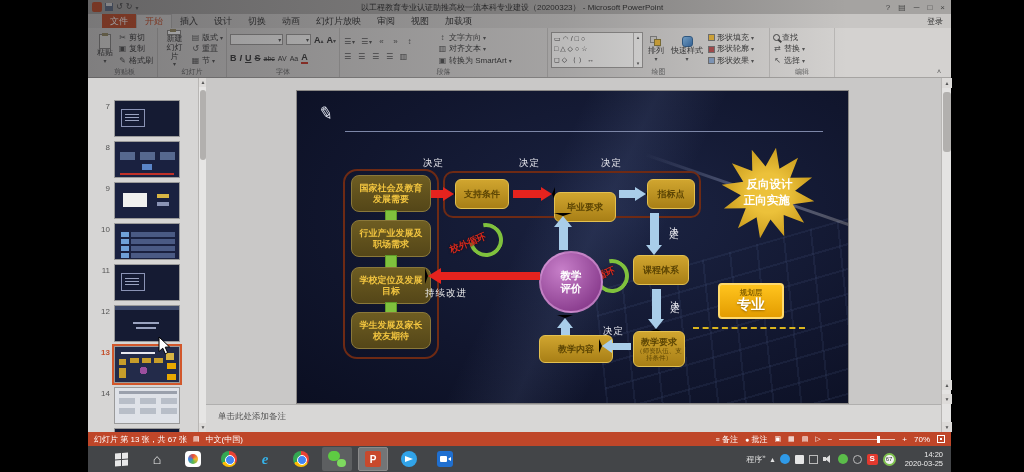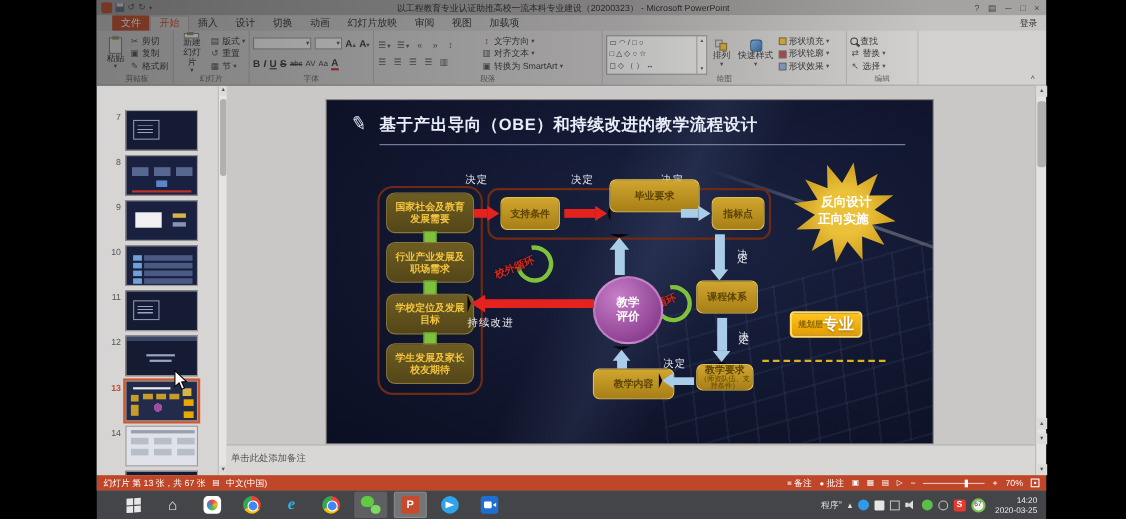--- a/index.html
+++ b/index.html
@@ -74,21 +74,21 @@
 .t15{background-color:#151b33}
 .sscroll{position:absolute;right:0;top:0;width:8px;height:354px;background:#e6e5e4;border-left:1px solid #b8b6b4}
 .sscroll .btn{position:absolute;left:0;width:8px;height:9px;background:#dddbd9;font-size:5px;color:#555;text-align:center;line-height:9px}
 .sscroll .thumbbar{position:absolute;left:1px;top:12px;width:6px;height:70px;background:#b2b0ae;border-radius:3px}
 
 
 .editor{position:absolute;left:118px;top:78px;width:735px;height:354px;background:#c9c8c7}
 .vscroll{position:absolute;left:853px;top:78px;width:10px;height:354px;background:#e4e3e2;border-left:1px solid #b8b6b4}
 .vscroll .btn{position:absolute;left:0;width:10px;height:10px;font-size:5px;color:#555;text-align:center;line-height:10px;background:#dddbd9}
 .vscroll .thumbbar{position:absolute;left:1px;top:14px;width:8px;height:60px;background:#b2b0ae;border-radius:3px}
-.notes{position:absolute;left:118px;top:404px;width:735px;height:28px;background:#d8d7d6;border-top:1px solid #b0afae;font-size:8.5px;color:#555;padding:6px 0 0 4px}
+.notes{position:absolute;left:118px;top:404px;width:735px;height:28px;background:#d8d7d6;border-top:1px solid #b0afae;font-size:8.5px;color:#555;padding:6px 0 0 12px}
 
 
 .slide{position:absolute;left:209px;top:91px;width:551px;height:312px;background:radial-gradient(ellipse at 60% 40%,#1b2342 0%,#11162e 60%,#0b0f22 100%);overflow:hidden;box-shadow:0 0 0 1px #8a8886}
 .kb{position:absolute;right:-30px;bottom:-20px;width:280px;height:170px;transform:rotate(-16deg) skewX(-10deg);opacity:.45;background-image:repeating-linear-gradient(0deg,rgba(100,120,170,.25) 0 2px,transparent 2px 24px),repeating-linear-gradient(90deg,rgba(100,120,170,.25) 0 2px,transparent 2px 28px)}
 .glow{position:absolute;inset:0;background:linear-gradient(115deg,transparent 42%,rgba(130,150,200,.12) 52%,transparent 62%)}
 .edge{position:absolute;left:348px;top:62px;width:235px;height:3px;background:linear-gradient(90deg,transparent,rgba(190,200,235,.4),rgba(235,220,190,.25));transform:rotate(19deg);transform-origin:left center}
 .stitle{position:absolute;left:48px;top:13px;font-size:15px;font-weight:bold;color:#e9edf7;letter-spacing:.5px;white-space:nowrap}
 .spencil{position:absolute;left:22px;top:12px;font-size:17px;color:#dfe3ee;transform:rotate(12deg)}
 .sunder{position:absolute;left:48px;top:40px;width:478px;height:1px;background:#7d87a8}
 .goldbox{position:absolute;background:linear-gradient(#d0a52f,#a87f16);border:1px solid #e3c050;border-radius:6px;color:#5c4504;font-weight:bold;font-size:9px;display:flex;align-items:center;justify-content:center;text-align:center;line-height:1.15}
@@ -98,21 +98,21 @@
 .conn{position:absolute;left:88px;width:12px;background:#7fc13d;border:1px solid #5f9a28}
 .decide{position:absolute;font-size:9.5px;color:#e8e8ee;letter-spacing:1px;white-space:nowrap}
 .decide.vert{writing-mode:vertical-rl;letter-spacing:2px}
 .bar{position:absolute}
 .tri{position:absolute;width:0;height:0;border-style:solid}
 .ring{position:absolute;width:34px;height:34px;border:4px solid #7fc13d;border-radius:50%;border-left-color:transparent;transform:rotate(35deg)}
 .looptxt{position:absolute;font-size:9.5px;font-weight:bold;color:#d4281c;transform:rotate(-22deg);white-space:nowrap;text-shadow:0 0 2px rgba(0,0,0,.6)}
 .evalcircle{position:absolute;left:242px;top:160px;width:64px;height:62px;border-radius:50%;background:radial-gradient(circle at 35% 30%,#c77fc9,#8c3f90 75%);border:2px solid rgba(225,170,225,.55);display:flex;flex-direction:column;align-items:center;justify-content:center;color:#fff;font-weight:bold;font-size:10.5px;line-height:1.25}
 .star{position:absolute;left:424px;top:56px;width:94px;height:92px;background:radial-gradient(circle,#ecc13a 30%,#c29417 80%);transform:rotate(10deg);clip-path:polygon(100% 50%,78% 57.5%,93.3% 75%,70.5% 70.5%,75% 93.3%,57.5% 78%,50% 100%,42.5% 78%,25% 93.3%,29.5% 70.5%,6.7% 75%,22% 57.5%,0% 50%,22% 42.5%,6.7% 25%,29.5% 29.5%,25% 6.7%,42.5% 22%,50% 0%,57.5% 22%,75% 6.7%,70.5% 29.5%,93.3% 25%,78% 42.5%);display:flex;flex-direction:column;align-items:center;justify-content:center;color:#fff;font-weight:bold;font-size:11.5px;line-height:1.35}
 .star div{transform:rotate(-10deg)}
-.layerbox{position:absolute;left:421px;width:66px;height:24px;background:linear-gradient(#ffc41e,#e39c00);border:2px solid #ffd96a;border-radius:4px;display:flex;align-items:center;justify-content:center;line-height:1.1}
+.layerbox{position:absolute;left:421px;width:66px;height:36px;background:linear-gradient(#ffc41e,#e39c00);border:2px solid #ffd96a;border-radius:4px;display:flex;flex-direction:column;align-items:center;justify-content:center;line-height:1.1}
 .layerbox .tag{font-size:7.5px;font-weight:bold;color:#8a6400}
 .layerbox .nm{font-size:14px;font-weight:bold;color:#fff;text-shadow:0 1px 2px rgba(120,80,0,.7)}
 .dashline{position:absolute;left:396px;top:236px;width:112px;border-top:2px dashed #d9b41e}
 .improve{position:absolute;left:128px;top:196px;font-size:9.5px;color:#eee;letter-spacing:1px}
 .reqsub{font-size:6.5px;font-weight:normal;line-height:1.1;display:block}
 
 
 .statusbar{position:absolute;left:0;top:432px;width:863px;height:14px;background:#bf4629;color:#fff;font-size:8px;display:flex;align-items:center;padding:0 6px;gap:6px}
 .statusbar .right{margin-left:auto;display:flex;align-items:center;gap:7px}
 .sic{font-size:7px}
@@ -420,21 +420,20 @@
         <div class="btn" style="bottom:0;top:auto">▼</div>
       </div>
     </div>
 
     <div class="slide">
       <div class="kb"></div>
       <div class="glow"></div>
       <div class="edge"></div>
 
       <span class="spencil">✎</span>
-      <div class="stitle">基于产出导向（OBE）和持续改进的教学流程设计</div>
       <div class="sunder"></div>
 
       <div class="needframe"></div>
       <div class="needbox" style="top:84px">国家社会及教育发展需要</div>
       <div class="conn" style="top:119px;height:12px"></div>
       <div class="needbox" style="top:129px">行业产业发展及职场需求</div>
       <div class="conn" style="top:164px;height:14px"></div>
       <div class="needbox" style="top:176px">学校定位及发展目标</div>
       <div class="conn" style="top:211px;height:12px"></div>
       <div class="needbox" style="top:221px">学生发展及家长校友期待</div>
@@ -442,21 +441,21 @@
       <span class="decide" style="left:126px;top:66px">决定</span>
       <span class="decide" style="left:222px;top:66px">决定</span>
       <span class="decide" style="left:304px;top:66px">决定</span>
 
       <div class="flowframe"></div>
       <div class="bar" style="left:134px;top:99px;width:12px;height:8px;background:#e5231e"></div>
       <div class="tri" style="left:146px;top:96px;border-left:11px solid #e5231e;border-top:7px solid transparent;border-bottom:7px solid transparent"></div>
       <div class="goldbox" style="left:158px;top:88px;width:54px;height:30px">支持条件</div>
       <div class="bar" style="left:216px;top:99px;width:28px;height:8px;background:#e5231e"></div>
       <div class="tri" style="left:244px;top:96px;border-left:11px solid #e5231e;border-top:7px solid transparent;border-bottom:7px solid transparent"></div>
-      <div class="goldbox" style="left:257px;top:72px;width:82px;height:30px">毕业要求</div>
+      <div class="goldbox" style="left:257px;top:101px;width:62px;height:30px">毕业要求</div>
       <div class="bar" style="left:322px;top:99px;width:16px;height:8px;background:#a9cde9"></div>
       <div class="tri" style="left:338px;top:96px;border-left:11px solid #a9cde9;border-top:7px solid transparent;border-bottom:7px solid transparent"></div>
       <div class="goldbox" style="left:350px;top:88px;width:48px;height:30px">指标点</div>
 
       <div class="star">
         <div>反向设计</div>
         <div>正向实施</div>
       </div>
 
       <div class="bar" style="left:353px;top:122px;width:9px;height:34px;background:#a9cde9"></div>
@@ -481,21 +480,21 @@
       <div class="bar" style="left:141px;top:181px;width:102px;height:8px;background:#e5231e"></div>
       <span class="improve">持续改进</span>
 
       <div class="tri" style="left:260px;top:224px;border-bottom:10px solid #a9cde9;border-left:8px solid transparent;border-right:8px solid transparent"></div>
       <div class="bar" style="left:264px;top:233px;width:9px;height:11px;background:#a9cde9"></div>
       <div class="goldbox" style="left:242px;top:244px;width:74px;height:28px">教学内容</div>
 
       <div class="bar" style="left:355px;top:198px;width:9px;height:30px;background:#a9cde9"></div>
       <div class="tri" style="left:351px;top:228px;border-top:10px solid #a9cde9;border-left:8px solid transparent;border-right:8px solid transparent"></div>
       <span class="decide vert" style="left:371px;top:202px">决定</span>
-      <div class="goldbox" style="left:336px;top:240px;width:52px;height:24px;flex-direction:column">
+      <div class="goldbox" style="left:336px;top:240px;width:52px;height:36px;flex-direction:column">
         <span>教学要求</span>
         <span class="reqsub">（师资队伍、支持条件）</span>
       </div>
 
       <span class="decide" style="left:306px;top:234px">决定</span>
       <div class="tri" style="left:302px;top:248px;border-right:10px solid #a9cde9;border-top:7px solid transparent;border-bottom:7px solid transparent"></div>
       <div class="bar" style="left:312px;top:252px;width:22px;height:7px;background:#a9cde9"></div>
 
       <div class="layerbox" style="top:192px">
         <span class="tag">规划层</span>

